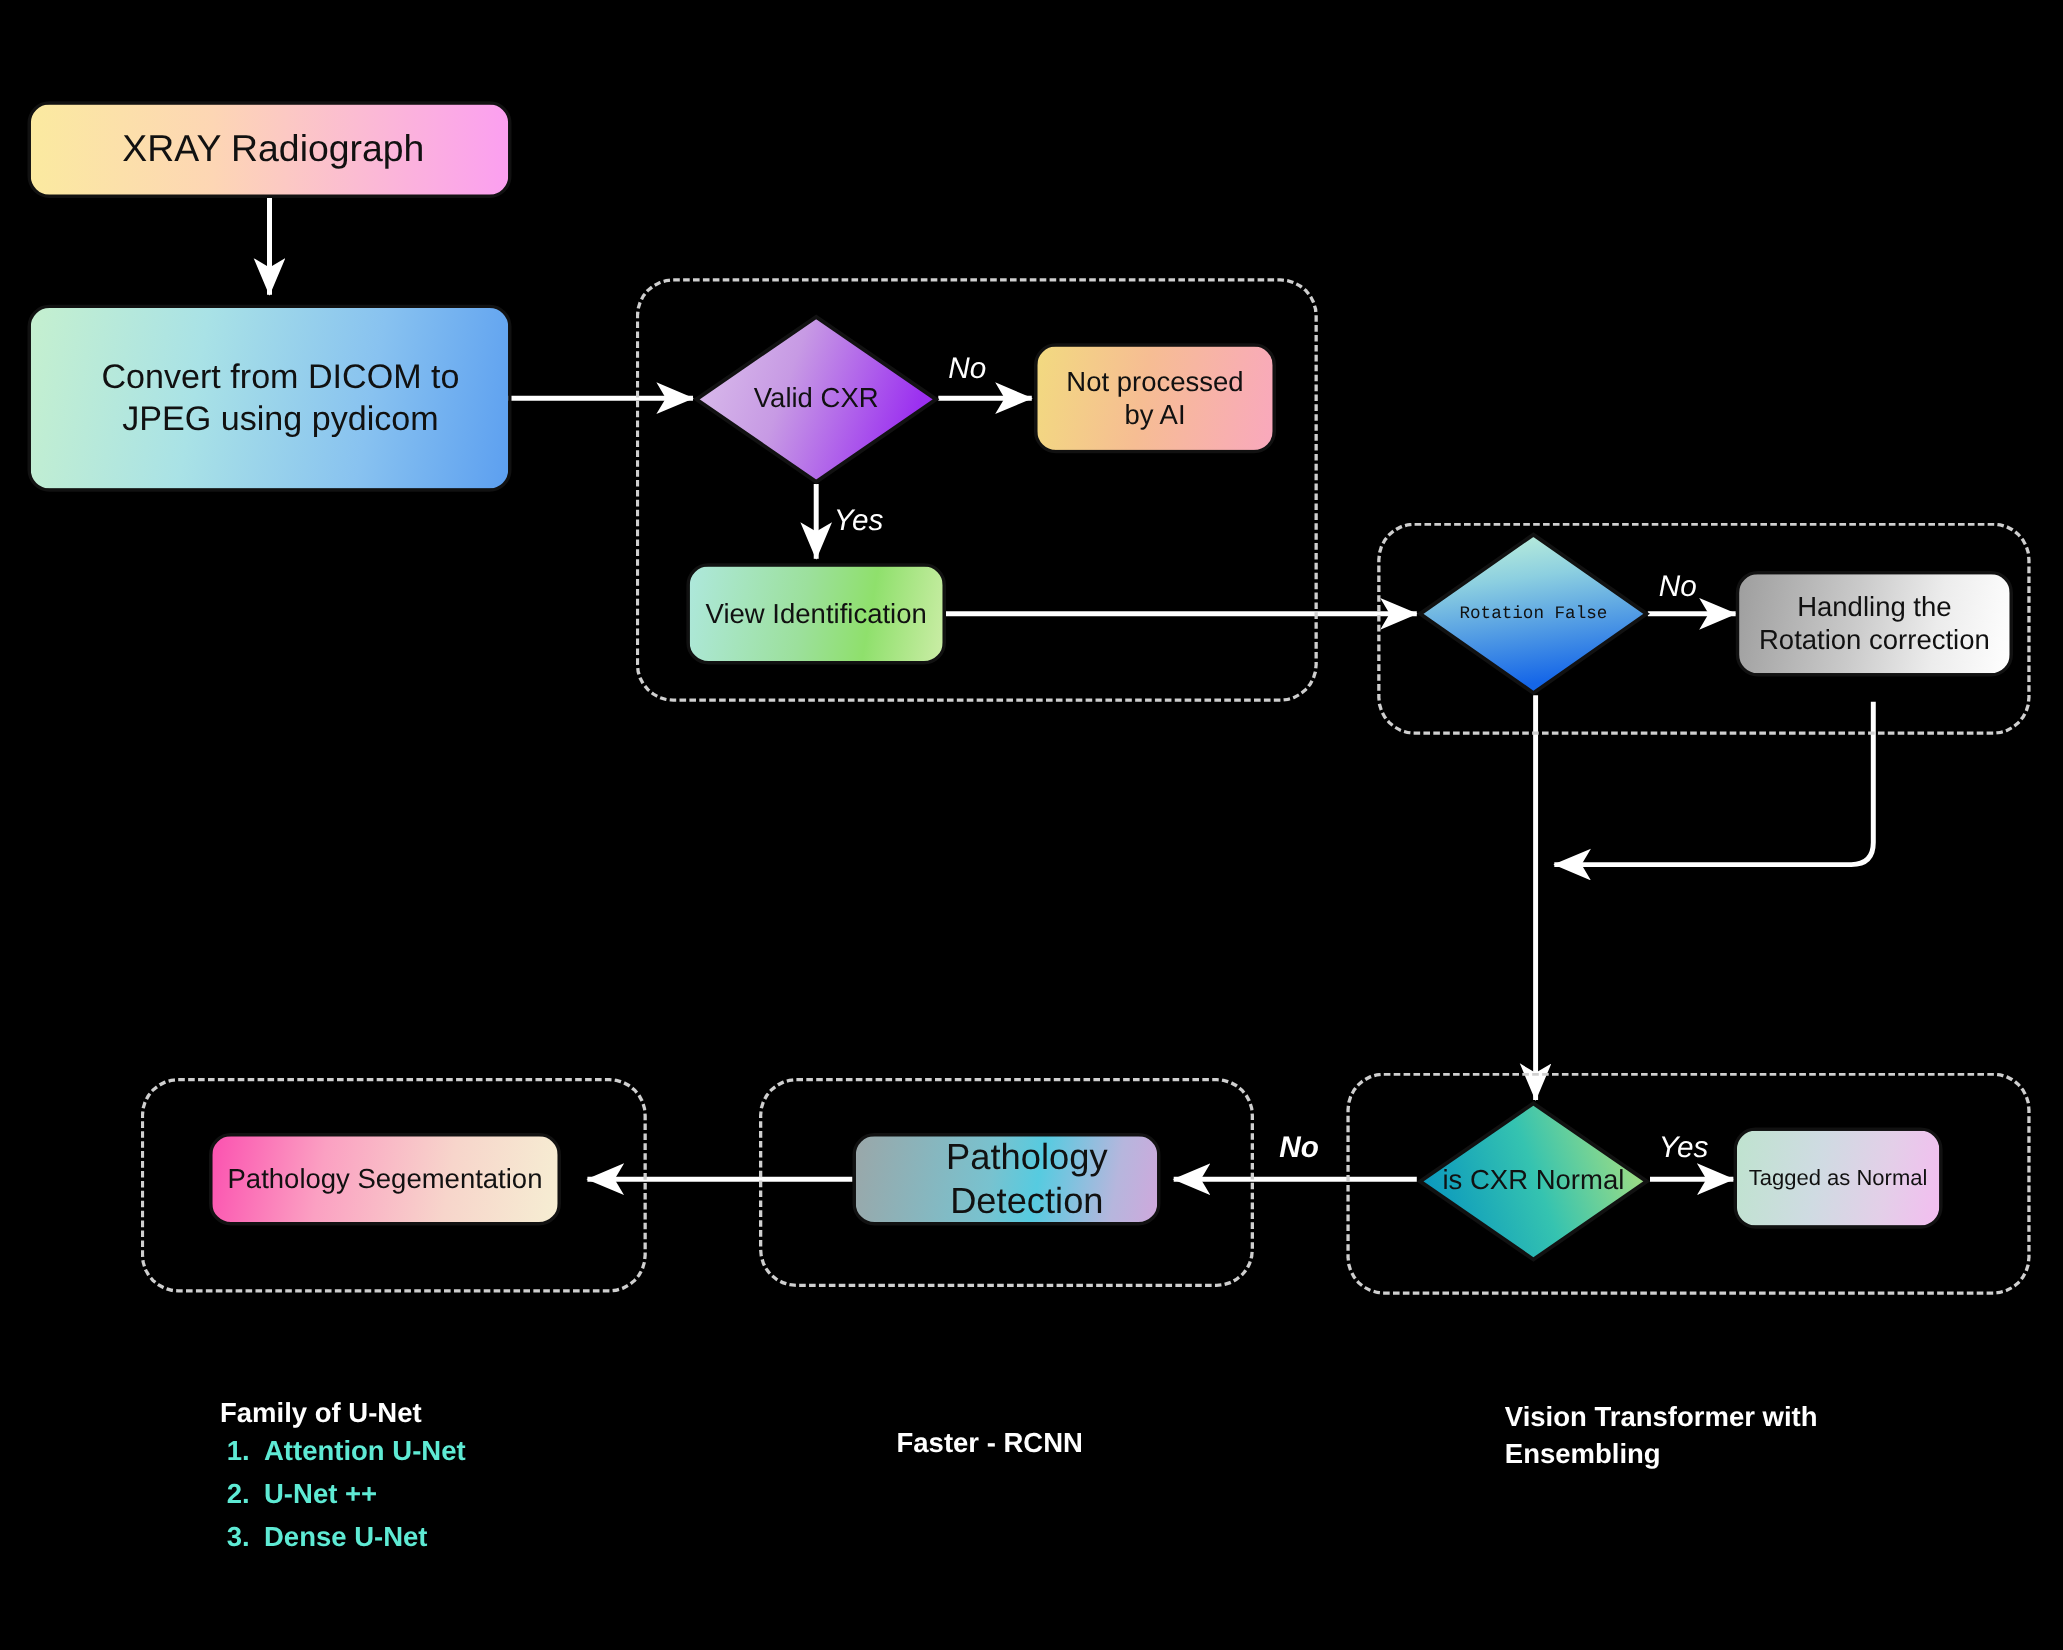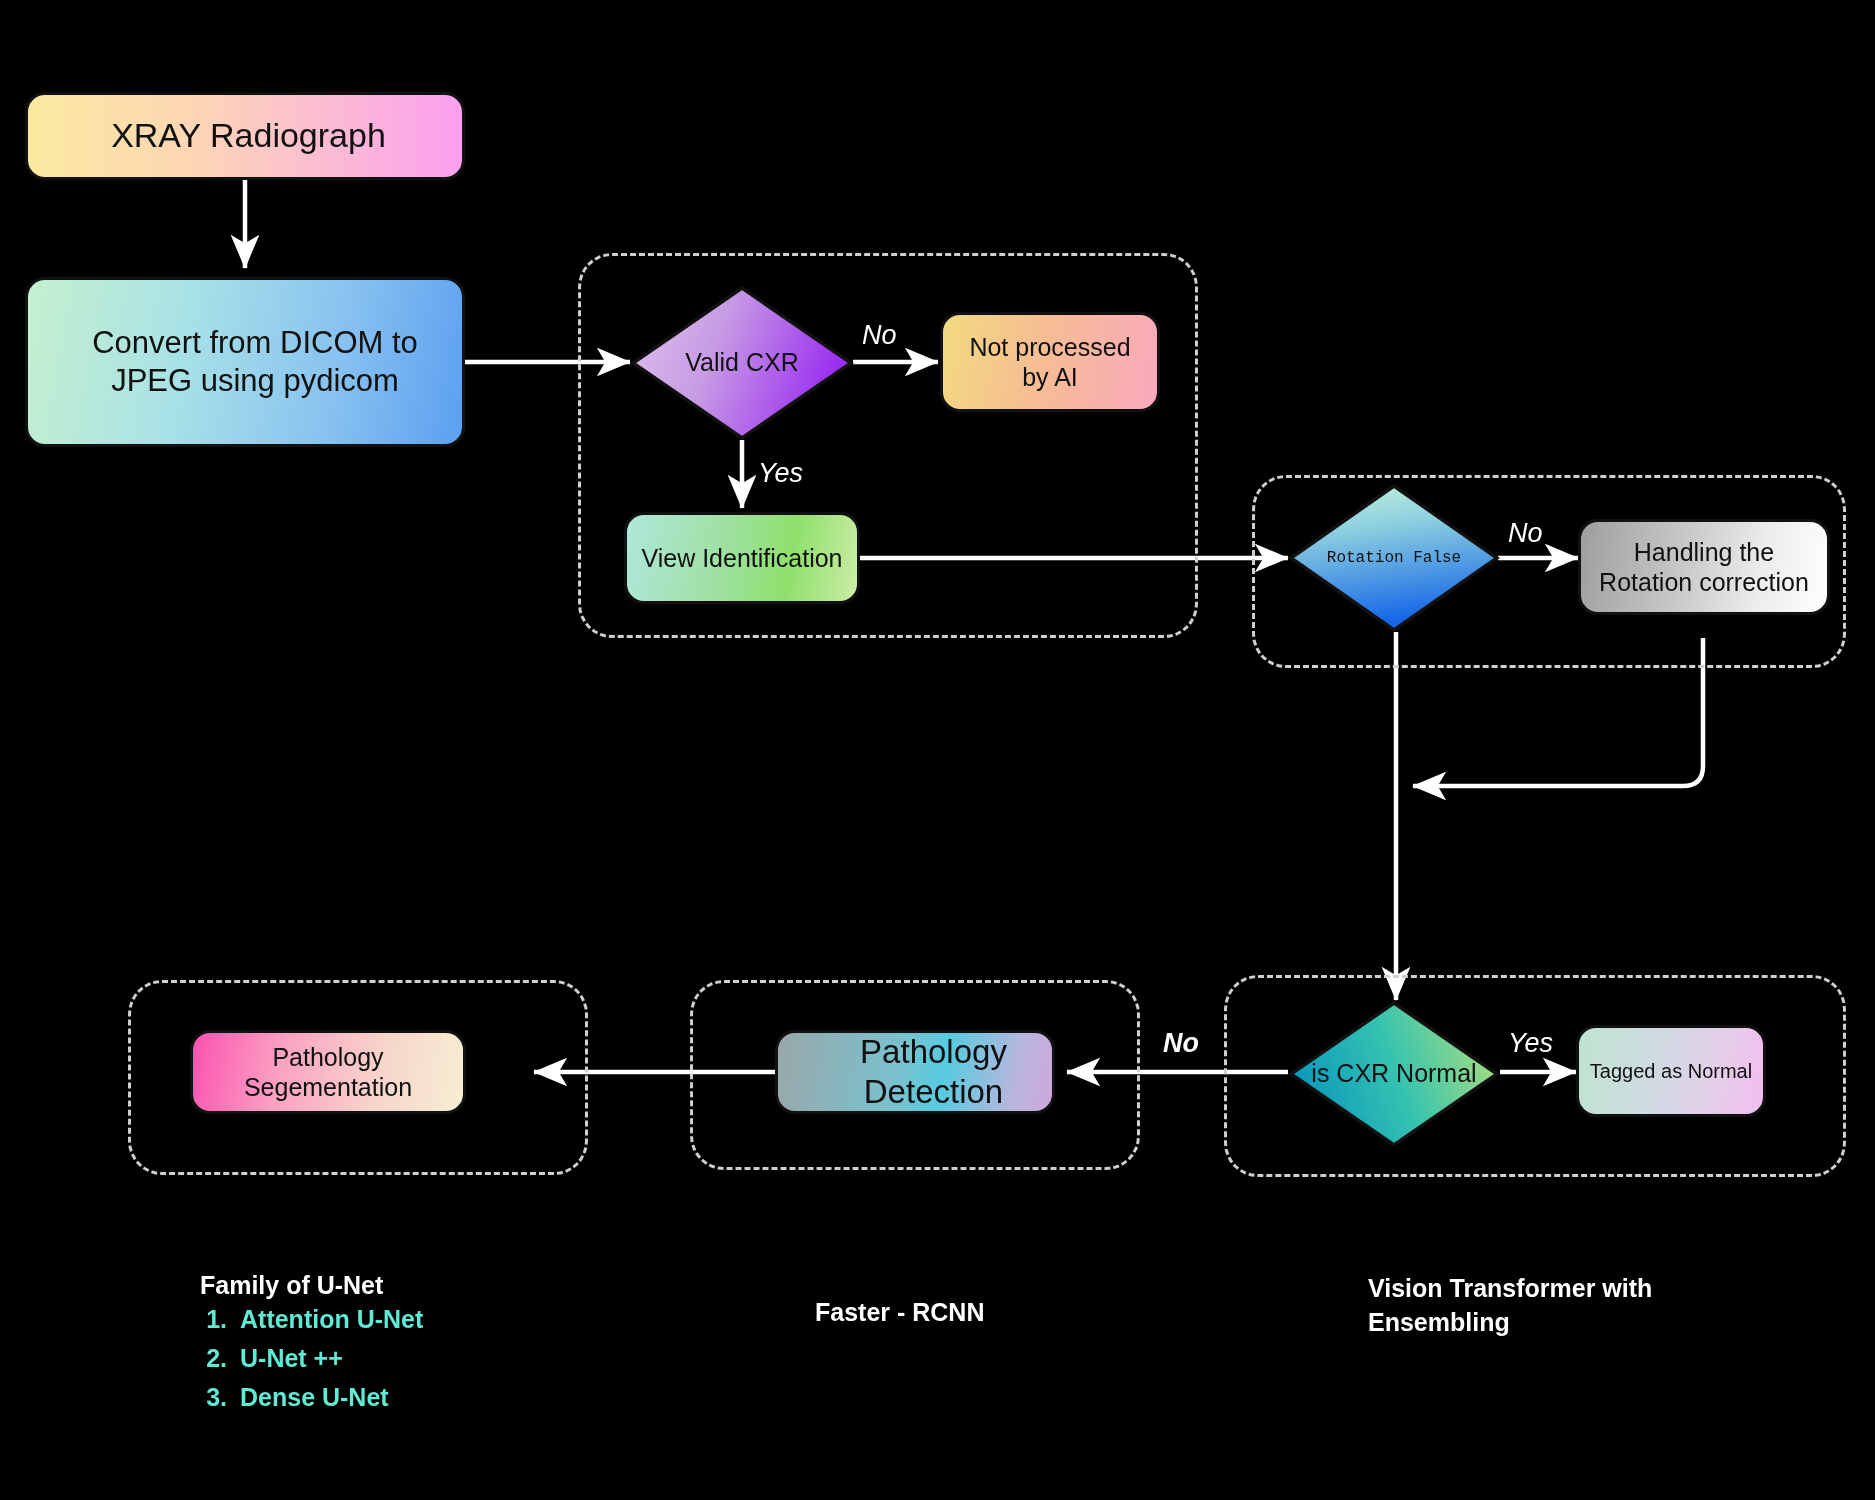--- a/index.html
+++ b/index.html
@@ -211,21 +211,21 @@
   <div class="node soft" style="left:1576px; top:1025px; width:190px; height:92px; font-size:20px;
               background:linear-gradient(100deg,#bfe3cf 0%,#cfdbe2 40%,#e3cfe8 72%,#f3bdf0 100%);">
     <span>Tagged as Normal</span>
   </div>
 
   <div class="node soft" style="left:775px; top:1030px; width:280px; height:84px; font-size:33px;
               background:linear-gradient(100deg,#9aa7a9 0%,#78c2cf 45%,#56cbe0 60%,#b6b6dd 85%,#cfa8dc 100%);padding-left:47px;">
     <span>Pathology Detection</span>
   </div>
 
-  <div class="node soft" style="left:190px; top:1030px; width:276px; height:84px; font-size:25px;
+  <div class="node soft" style="left:190px; top:1030px; width:320px; height:84px; font-size:25px;
               background:linear-gradient(100deg,#fb52b0 0%,#fba0c2 32%,#f7d5cb 68%,#f6eed3 100%);">
     <span>Pathology Segementation</span>
   </div>
 
   <div class="edge-label" style="left:862px; top:320px; font-size:27px;">
     <span>No</span>
   </div>
   <div class="edge-label" style="left:758px; top:458px; font-size:27px;">
     <span>Yes</span>
   </div>

